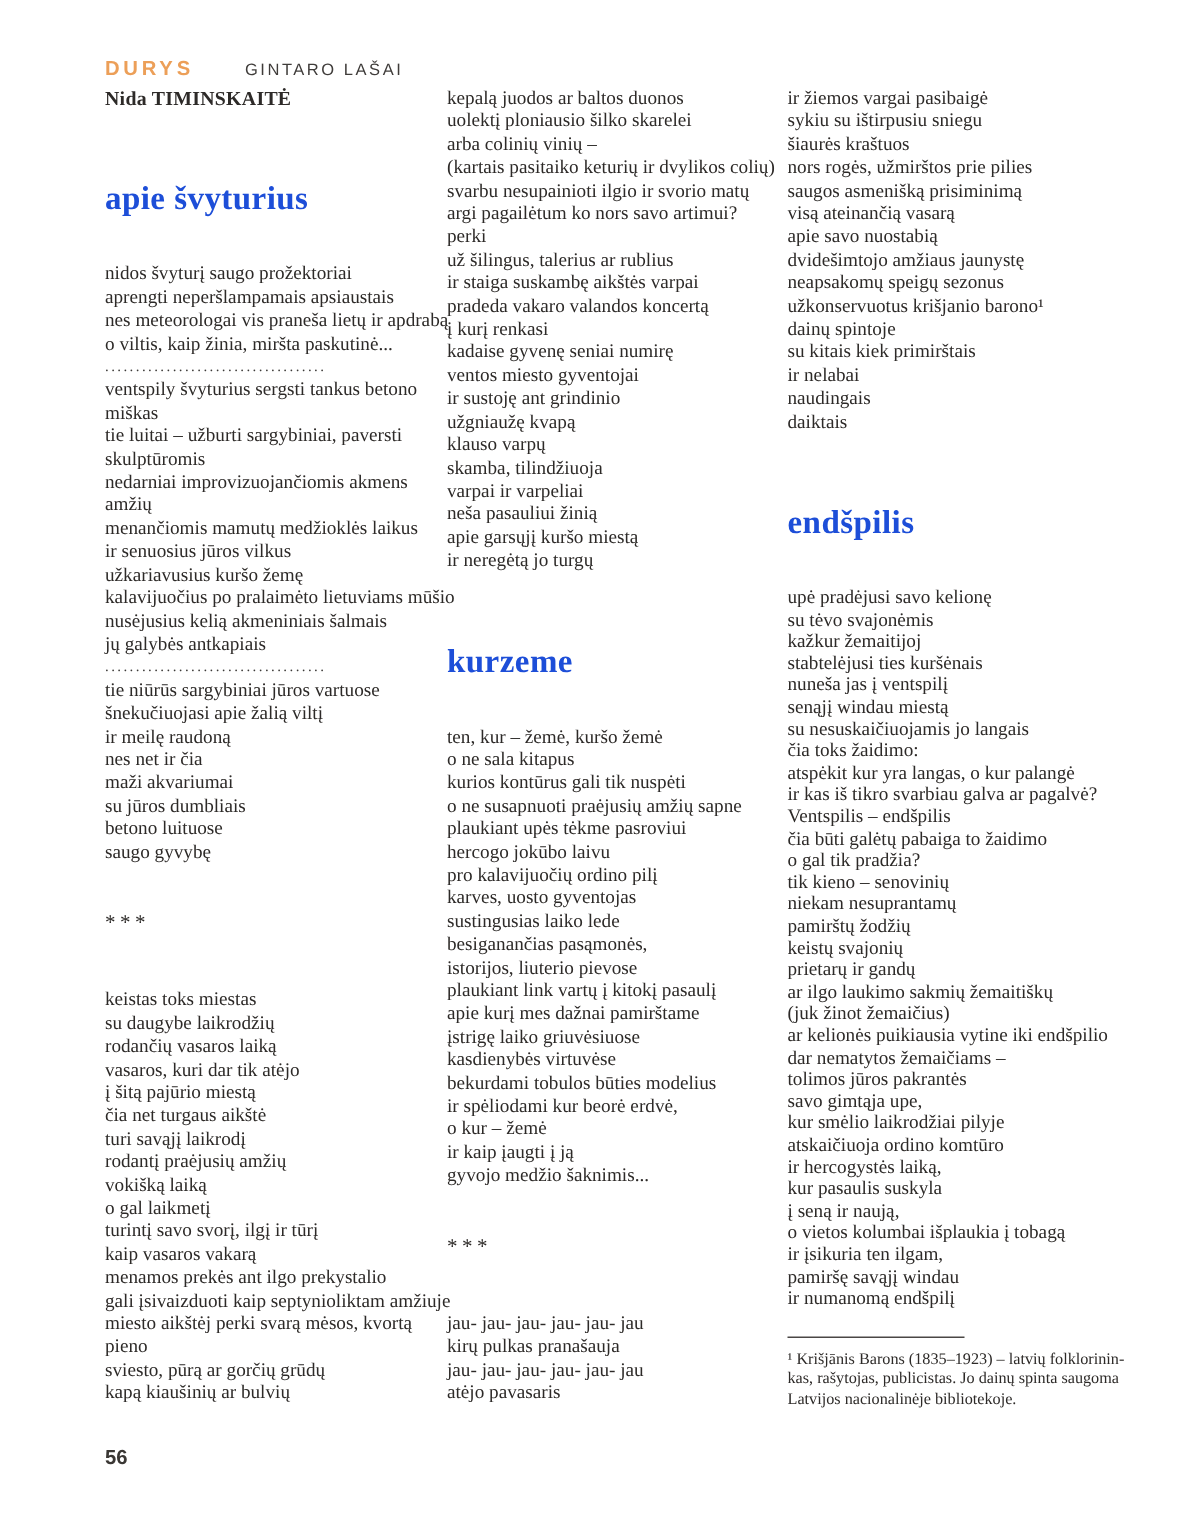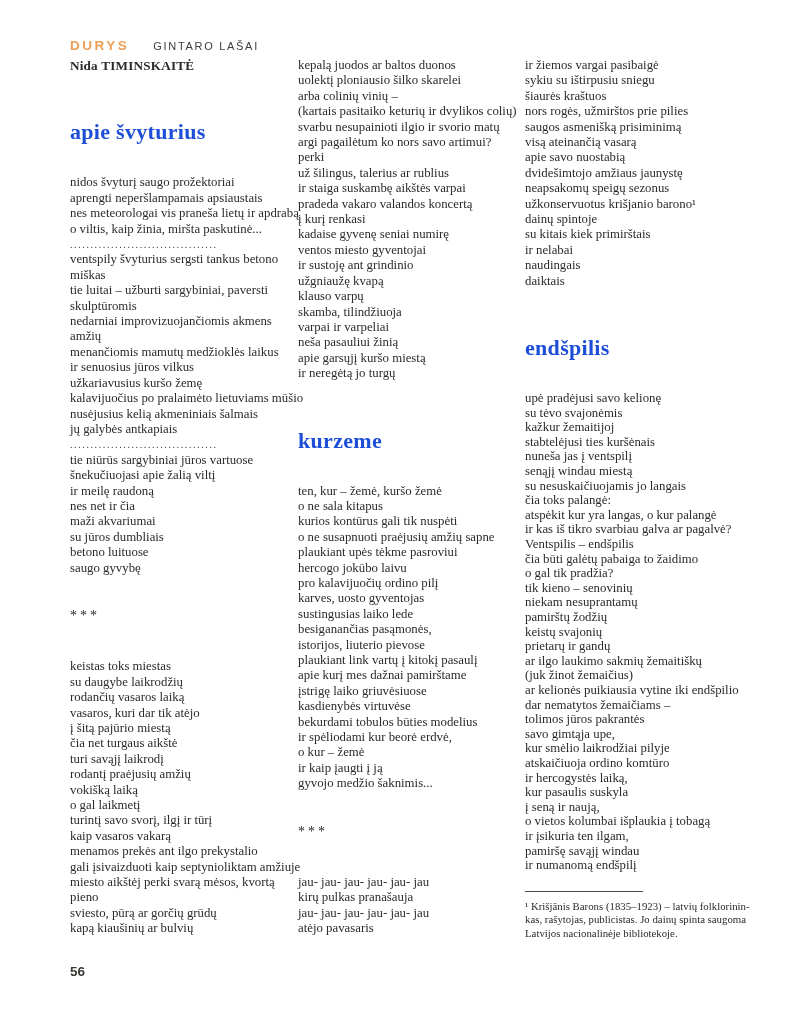--- a/index.html
+++ b/index.html
@@ -6,21 +6,21 @@
   body {
     width: 790px; height: 1024px;
     background: #ffffff;
     font-family: "Liberation Serif", serif;
     color: #2d2a28;
   }
   .page { position: relative; width: 790px; height: 1024px; background: #ffffff; overflow: hidden; }
 
   .header {
     position: absolute; top: 38px; left: 70px;
-    display: flex; align-items: baseline; gap: 24px;
+    display: flex; align-items: baseline; gap: 34px;
     font-family: "Liberation Sans", sans-serif;
   }
   .brand { font-size: 13.5px; font-weight: bold; letter-spacing: 2.5px; }
   .section { font-size: 11px; letter-spacing: 1.7px; color: #3f3c3a; text-align: right; }
 
   .column { position: absolute; top: 58px; font-size: 12.8px; line-height: 15.4px; }
   .col-1 { left: 70px;  width: 216px; }
   .col-2 { left: 298px; width: 224px; }
   .col-3 { left: 525px; width: 240px; }
 
@@ -192,21 +192,21 @@
       </div>
       <h2 class="poem-title">endšpilis</h2>
       <div class="stanza">
         <div class="line">upė pradėjusi savo kelionę</div>
         <div class="line">su tėvo svajonėmis</div>
         <div class="line">kažkur žemaitijoj</div>
         <div class="line">stabtelėjusi ties kuršėnais</div>
         <div class="line">nuneša jas į ventspilį</div>
         <div class="line">senąjį windau miestą</div>
         <div class="line">su nesuskaičiuojamis jo langais</div>
-        <div class="line">čia toks palangė:</div>
+        <div class="line">čia toks žaidimo:</div>
         <div class="line">atspėkit kur yra langas, o kur palangė</div>
         <div class="line">ir kas iš tikro svarbiau galva ar pagalvė?</div>
         <div class="line">Ventspilis – endšpilis</div>
         <div class="line">čia būti galėtų pabaiga to žaidimo</div>
         <div class="line">o gal tik pradžia?</div>
         <div class="line">tik kieno – senovinių</div>
         <div class="line">niekam nesuprantamų</div>
         <div class="line">pamirštų žodžių</div>
         <div class="line">keistų svajonių</div>
         <div class="line">prietarų ir gandų</div>

